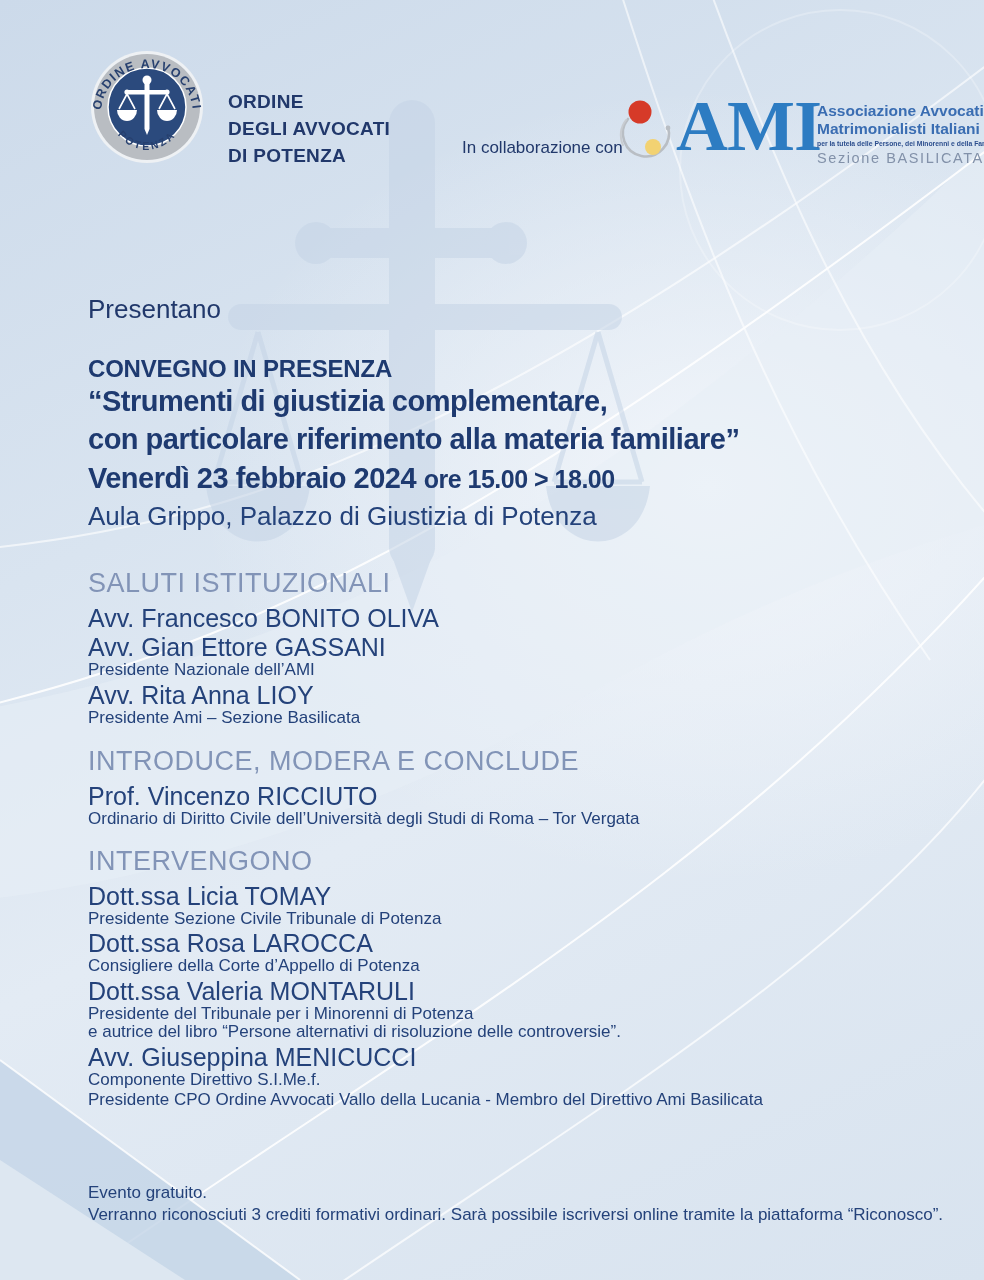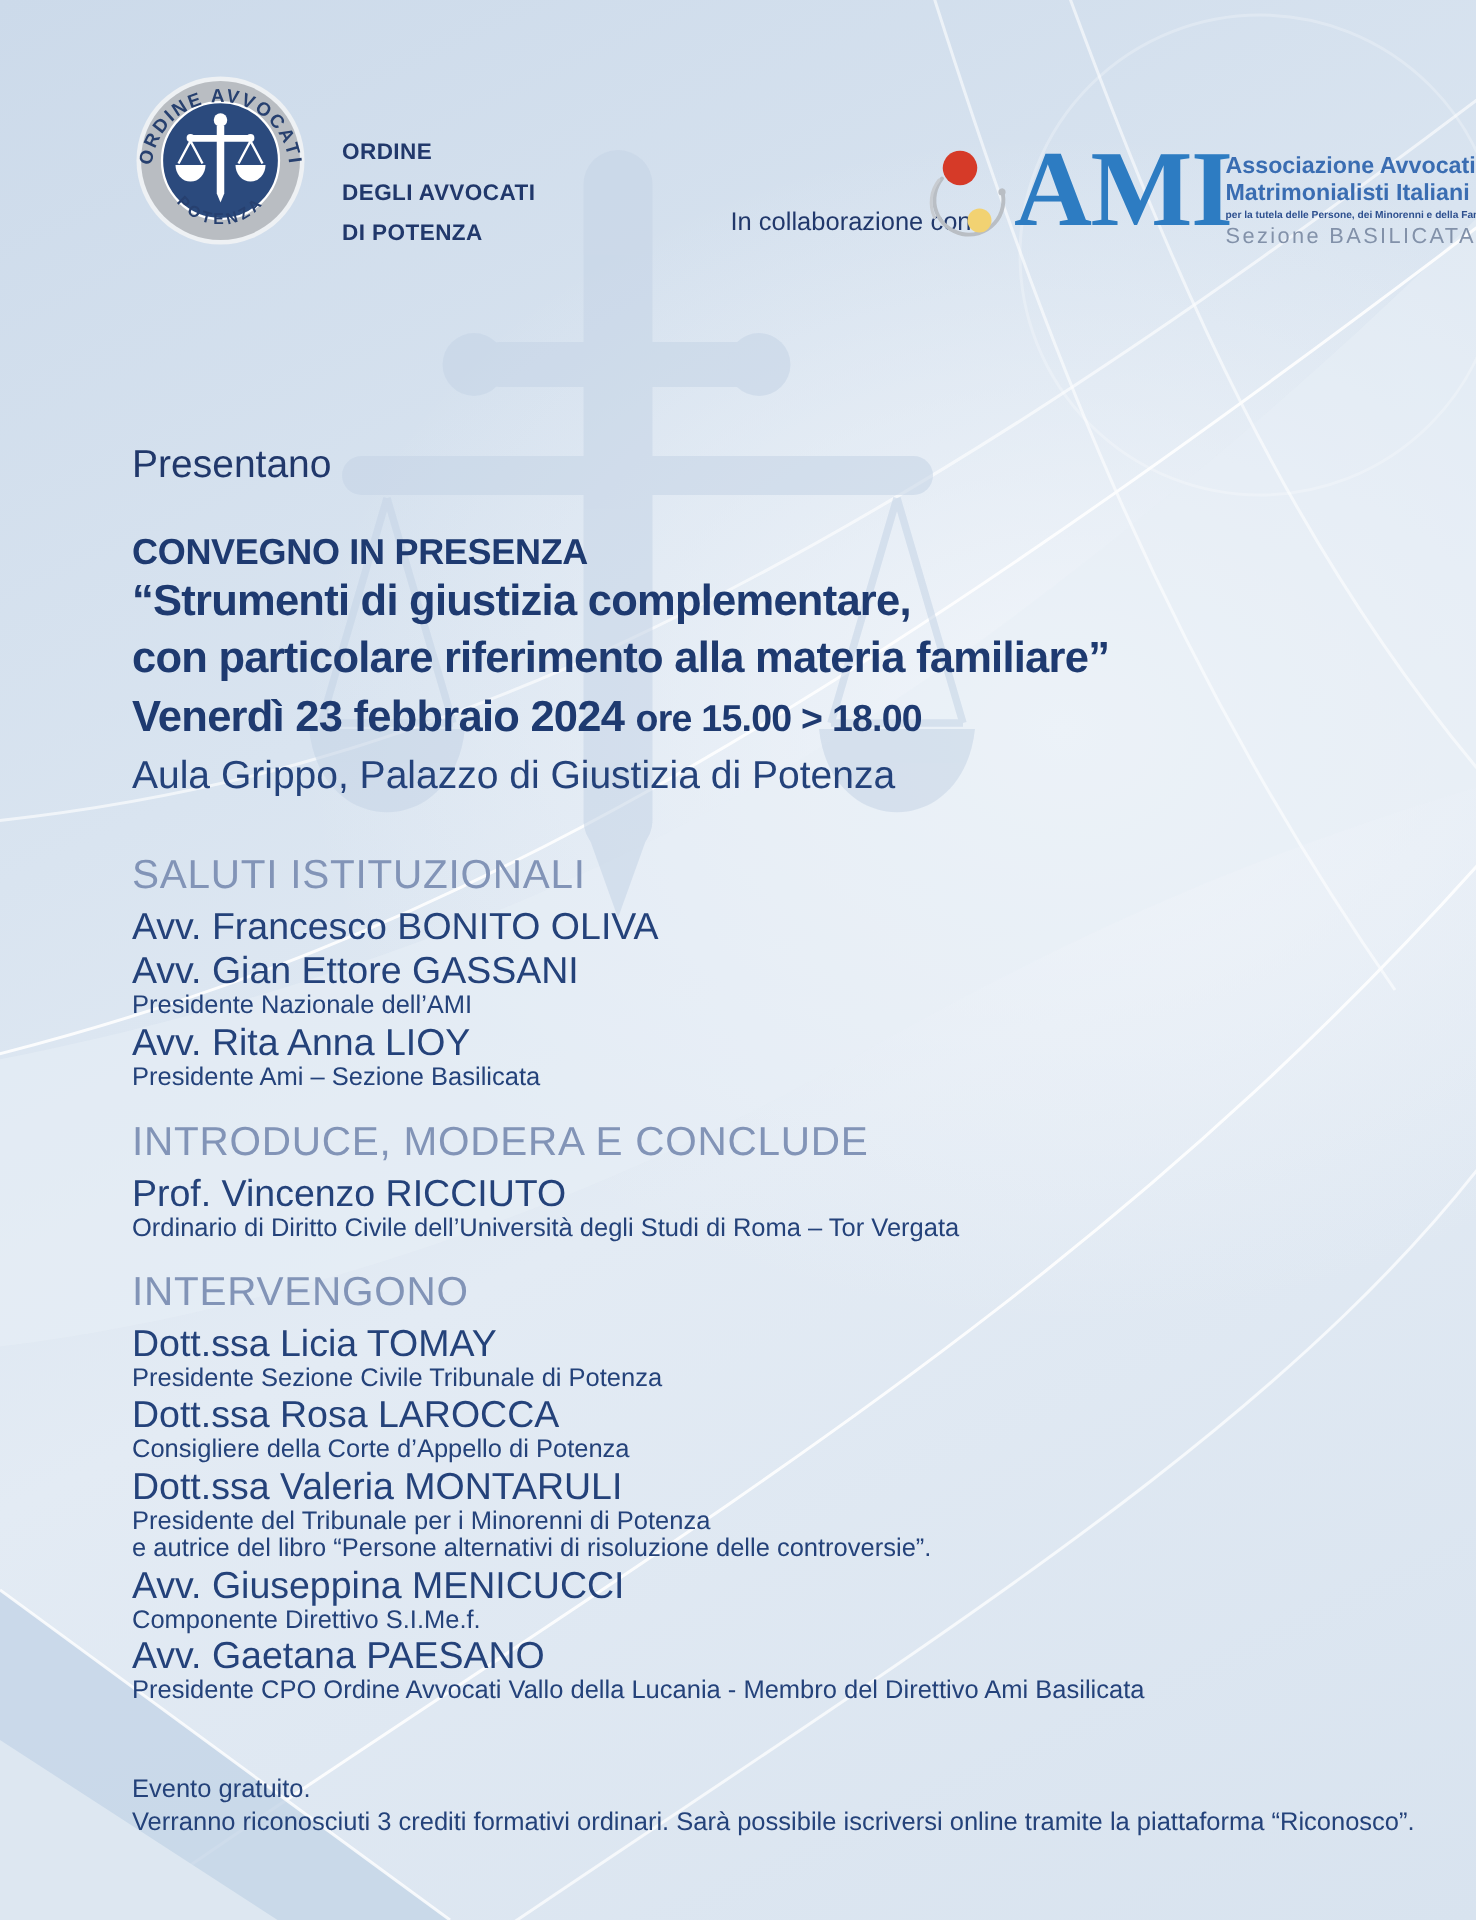--- a/index.html
+++ b/index.html
@@ -9,22 +9,22 @@
     background:
       radial-gradient(ellipse 820px 640px at 72% 38%, #f1f5fa 0%, rgba(241,245,250,0) 62%),
       linear-gradient(155deg,#ccdaea 0%, #d9e4f0 34%, #e3ebf4 58%, #d8e3ef 100%);
   }
   svg.bg{position:absolute;inset:0;}
   .fg{position:absolute;inset:0;}
 
   
   .org-logo{position:absolute;left:90px;top:50px;width:114px;height:114px;}
   .org-name{position:absolute;left:228px;top:88px;color:#21386b;font-weight:bold;
-            font-size:15px;line-height:27px;letter-spacing:.3px;}
-  .collab-label{position:absolute;left:487px;top:138px;color:#21386b;font-size:17px;}
+            font-size:19px;line-height:27px;letter-spacing:.3px;}
+  .collab-label{position:absolute;left:462px;top:138px;color:#21386b;font-size:17px;}
   .ami-icon{position:absolute;left:615px;top:99px;width:60px;height:64px;}
   .ami-acronym{position:absolute;left:676px;top:96px;font-family:"Liberation Serif","DejaVu Serif",serif;
                font-weight:bold;font-size:72px;line-height:60px;color:#2d7cc2;letter-spacing:-1px;}
   .ami-text{position:absolute;left:772px;top:102px;width:200px;padding-left:45px;}
   .ami-l12{color:#3a6db2;font-size:15.5px;line-height:18px;font-weight:bold;}
   .ami-l3{color:#2d4f8e;font-size:6.8px;line-height:9px;font-weight:bold;margin-top:1px;}
   .ami-l4{color:#8291a9;font-size:14.5px;line-height:17px;letter-spacing:1.6px;margin-top:2px;}
 
   
   .content{position:absolute;left:88px;top:292px;width:824px;color:#24427a;}
@@ -200,21 +200,20 @@
       <div class="speaker">
         <div class="name">Dott.ssa Valeria MONTARULI</div>
         <div class="role">Presidente del Tribunale per i Minorenni di Potenza</div>
         <div class="role">e autrice del libro “Persone alternativi di risoluzione delle controversie”.</div>
       </div>
       <div class="speaker">
         <div class="name">Avv. Giuseppina MENICUCCI</div>
         <div class="role">Componente Direttivo S.I.Me.f.</div>
       </div>
       <div class="speaker">
-        <div class="name">Avv. Gaetana PAESANO</div>
         <div class="role">Presidente CPO Ordine Avvocati Vallo della Lucania - Membro del Direttivo Ami Basilicata</div>
       </div>
     </div>
 
     <div class="footer">
       <div>Evento gratuito.</div>
       <div>Verranno riconosciuti 3 crediti formativi ordinari. Sarà possibile iscriversi online tramite la piattaforma “Riconosco”.</div>
     </div>
 
   </div>

